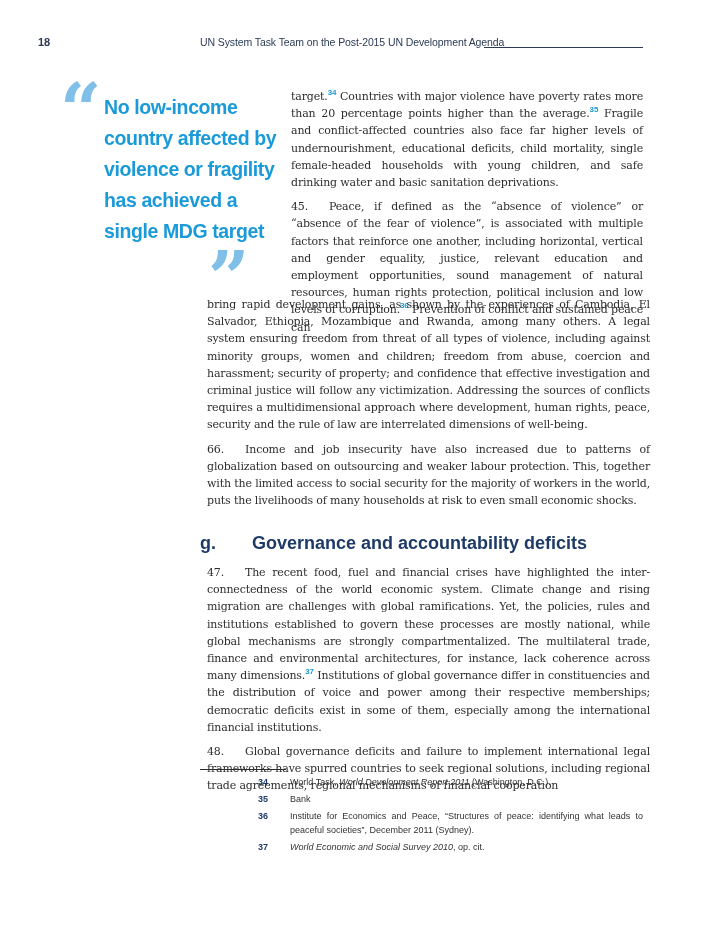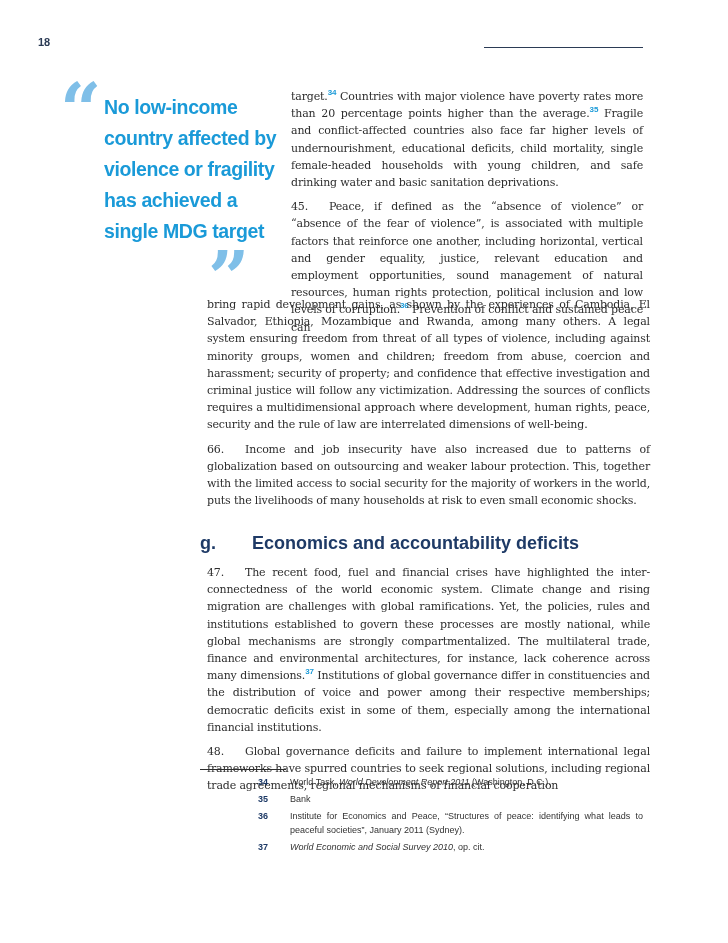--- a/index.html
+++ b/index.html
@@ -32,58 +32,59 @@
     .fn-num { width: 32px; flex: none; font-weight: bold; color: #1e3a66; }
     .fn-text { flex: 1; text-align: justify; }
     .fn-text i { font-style: italic; }
   </style>
 </head>
 <body>
 
 <div class="page">
 
   <div class="hdr-num">18</div>
+  <div class="hdr-title">UN System Task Team on the Post-2015 UN Development Agenda</div>
   <div class="hdr-rule"></div>
 
   <div class="pull">
     <div class="q-open">“</div>
     <div class="pull-text">No low-income country affected by violence or fragility has achieved a single MDG target</div>
     <div class="q-close">”</div>
   </div>
 
   <div class="col-narrow body-text">
     <p class="para"><span>target.</span><sup>34</sup><span> Countries with major violence have poverty rates more than 20 percentage points higher than the average.</span><sup>35</sup><span> Fragile and conflict-affected countries also face far higher levels of undernourishment, educational deficits, child mortality, single female-headed households with young children, and safe drinking water and basic sanitation deprivations.</span></p>
     <p class="para" style="margin-bottom:0"><span class="pnum">45.</span><span>Peace, if defined as the “absence of violence” or “absence of the fear of violence”, is associated with multiple factors that reinforce one another, including horizontal, vertical and gender equality, justice, relevant education and employment opportunities, sound management of natural resources, human rights protection, political inclusion and low levels of corruption.</span><sup>36</sup><span> Prevention of conflict and sustained peace can</span></p>
   </div>
 
   <div class="col-wide body-text" style="top:296px;">
     <p class="para">bring rapid development gains, as shown by the experiences of Cambodia, El Salvador, Ethiopia, Mozambique and Rwanda, among many others. A legal system ensuring freedom from threat of all types of violence, including against minority groups, women and children; freedom from abuse, coercion and harassment; security of property; and confidence that effective investigation and criminal justice will follow any victimization. Addressing the sources of conflicts requires a multidimensional approach where development, human rights, peace, security and the rule of law are interrelated dimensions of well-being.</p>
     <p class="para"><span class="pnum">66.</span><span>Income and job insecurity have also increased due to patterns of globalization based on outsourcing and weaker labour protection. This, together with the limited access to social security for the majority of workers in the world, puts the livelihoods of many households at risk to even small economic shocks.</span></p>
   </div>
 
-  <div class="section-heading"><span class="sec-letter">g.</span><span>Economics and accountability deficits</span></div>
+  <div class="section-heading"><span class="sec-letter">g.</span><span>Governance and accountability deficits</span></div>
 
   <div class="col-wide body-text" style="top:564px;">
     <p class="para"><span class="pnum">47.</span><span>The recent food, fuel and financial crises have highlighted the inter-connectedness of the world economic system. Climate change and rising migration are challenges with global ramifications. Yet, the policies, rules and institutions established to govern these processes are mostly national, while global mechanisms are strongly compartmentalized. The multilateral trade, finance and environmental architectures, for instance, lack coherence across many dimensions.</span><sup>37</sup><span> Institutions of global governance differ in constituencies and the distribution of voice and power among their respective memberships; democratic deficits exist in some of them, especially among the international financial institutions.</span></p>
     <p class="para"><span class="pnum">48.</span><span>Global governance deficits and failure to implement international legal frameworks have spurred countries to seek regional solutions, including regional trade agreements, regional mechanisms of financial cooperation</span></p>
   </div>
 
   <div class="fn-rule"></div>
   <div class="footnotes">
     <div class="fn">
       <span class="fn-num">34</span>
       <span class="fn-text"><span>World Task, </span><i>World Development Report 2011</i><span> (Washington, D.C.).</span></span>
     </div>
     <div class="fn">
       <span class="fn-num">35</span>
       <span class="fn-text"><span>Bank</span><i></i><span></span></span>
     </div>
     <div class="fn">
       <span class="fn-num">36</span>
-      <span class="fn-text"><span>Institute for Economics and Peace,  “Structures of peace: identifying what leads to peaceful societies”, January 2011 (Sydney).</span><i></i><span></span></span>
+      <span class="fn-text"><span>Institute for Economics and Peace,  “Structures of peace: identifying what leads to peaceful societies”, December 2011 (Sydney).</span><i></i><span></span></span>
     </div>
     <div class="fn">
       <span class="fn-num">37</span>
       <span class="fn-text"><span></span><i>World Economic and Social Survey 2010</i><span>, op. cit.</span></span>
     </div>
   </div>
 
 </div>
 
 </body></html>

